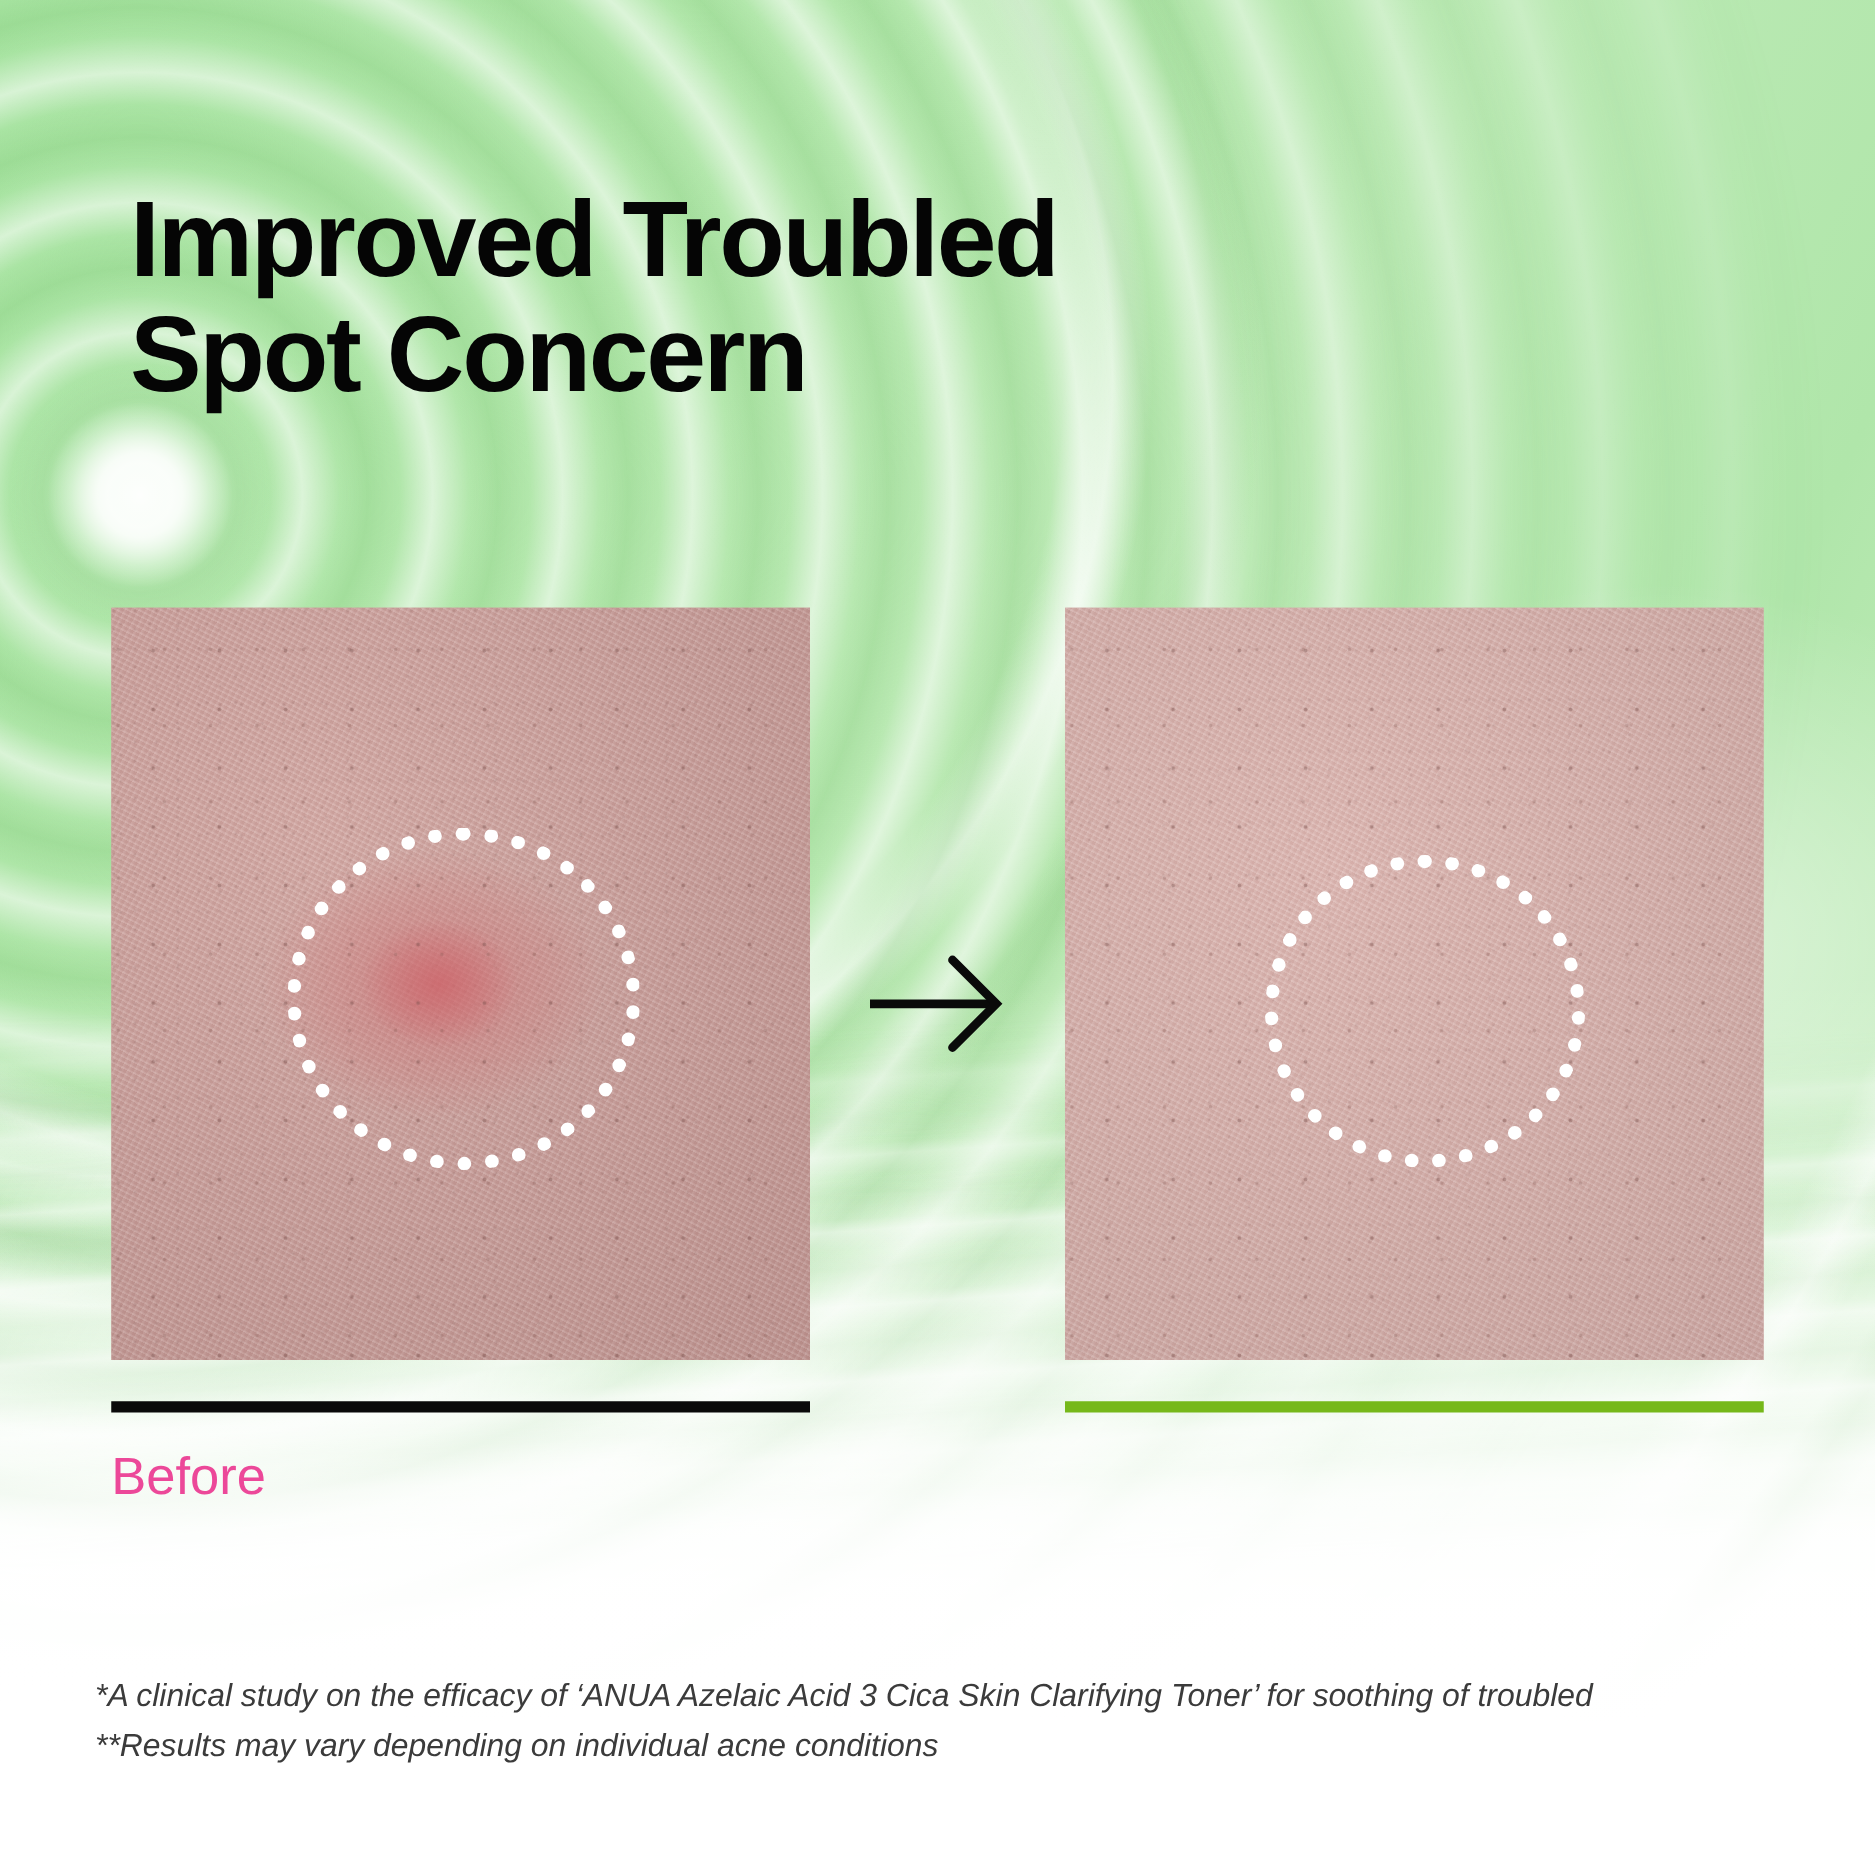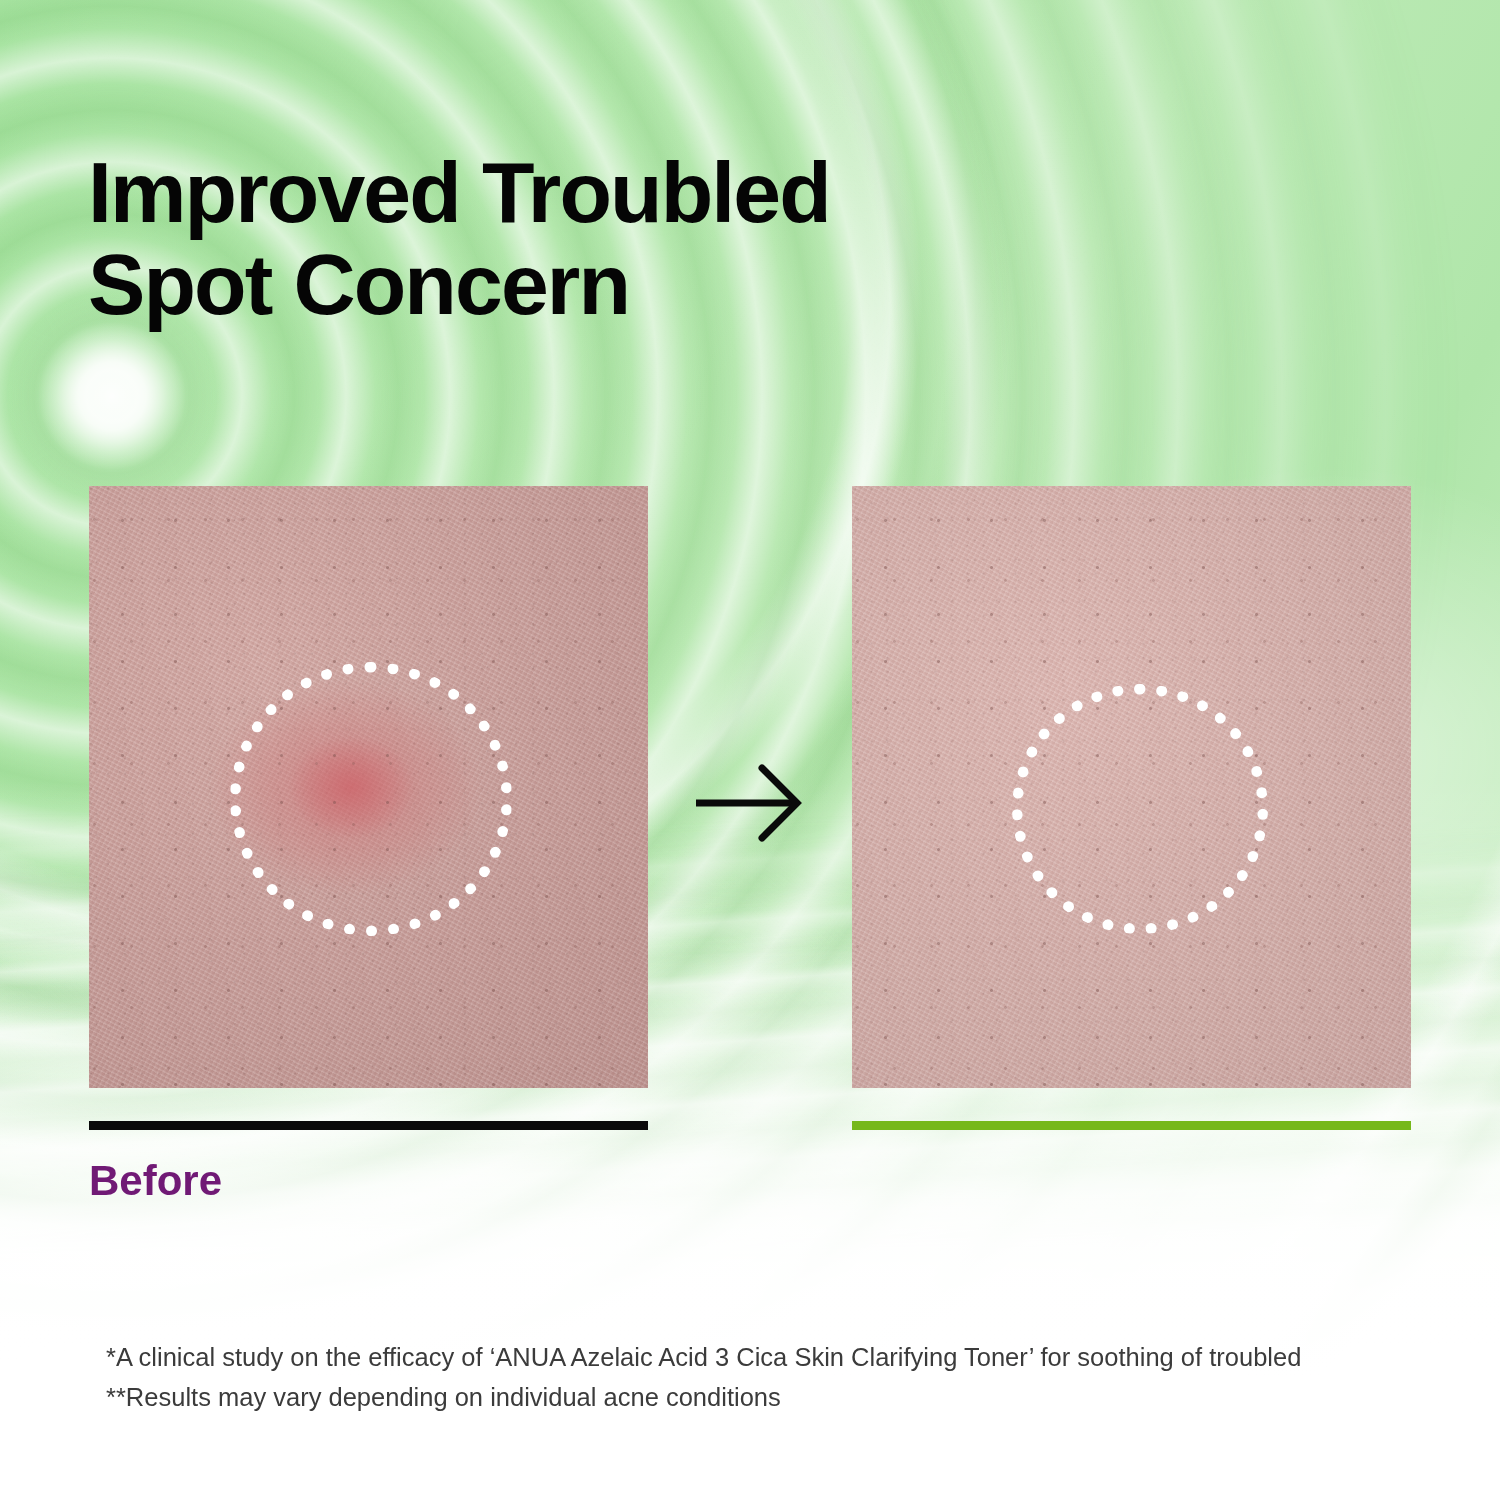--- a/index.html
+++ b/index.html
@@ -94,21 +94,21 @@
     background: linear-gradient(to bottom,
       rgba(255,255,255,0) 62%,
       rgba(255,255,255,0.55) 76%,
       rgba(255,255,255,0.95) 86%,
       #ffffff 92%);
   }
 
   
   .headline {
     position: absolute;
-    left: 88px;
+    left: 104px;
     top: 88px;
     width: 1000px;
     font-size: 86px;
     line-height: 1.07;
     font-weight: 700;
     letter-spacing: -0.022em;
     color: #050505;
     white-space: pre-line;
   }
 
@@ -188,38 +188,39 @@
   .cap-bar-after  { left: 852px; width: 559px; background: #76b81a; }
 
   .cap-label {
     position: absolute;
     top: 1158px;
     font-size: 42px;
     line-height: 1.1;
   }
   .cap-label-before {
     left: 89px;
-    color: #701a75;
-    font-weight: 700;
+    color: #ec4899;
+    font-weight: 400;
   }
   .cap-label-after {
     left: 854px;
     color: #76b81a;
     font-weight: 700;
   }
 
   
   .footnotes {
     position: absolute;
-    left: 106px;
+    left: 76px;
     top: 1338px;
     width: 1300px;
     color: #3b3b3b;
     font-size: 25.5px;
     line-height: 1.55;
+    font-style: italic;
   }
   .footnotes p { margin: 0; }
 </style>
 </head>
 <body>
 
 <div id="ad">
 
   <div class="bg-layer bg-base"></div>
   <div class="bg-layer bg-arc"></div>

